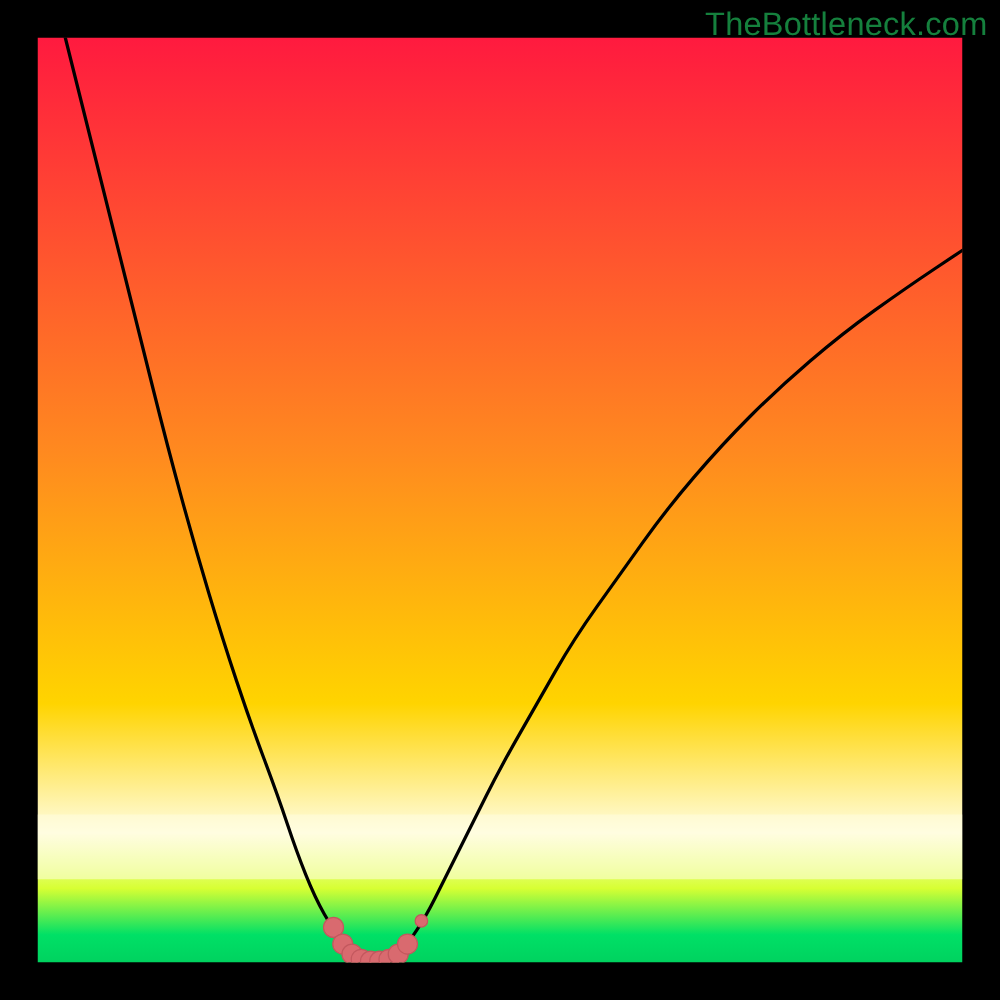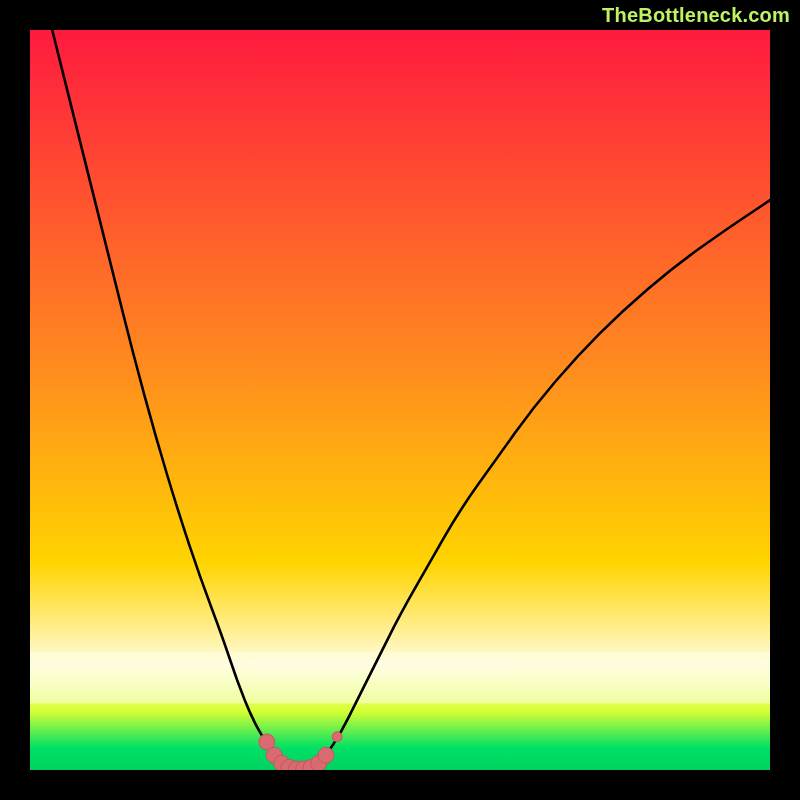--- a/index.html
+++ b/index.html
@@ -14,23 +14,23 @@
   .frame {
     position: relative;
     width: 800px;
     height: 800px;
     background: #000;
   }
   .watermark {
     position: absolute;
     top: 4px;
     right: 10px;
-    color: #bef264;
-    font-size: 20px;
-    font-weight: 700;
+    color: #15803d;
+    font-size: 26px;
+    font-weight: 400;
     letter-spacing: 0.2px;
     z-index: 5;
     user-select: none;
   }
   .plot-area {
     position: absolute;
     left: 30px;
     top: 30px;
     width: 740px;
     height: 740px;

